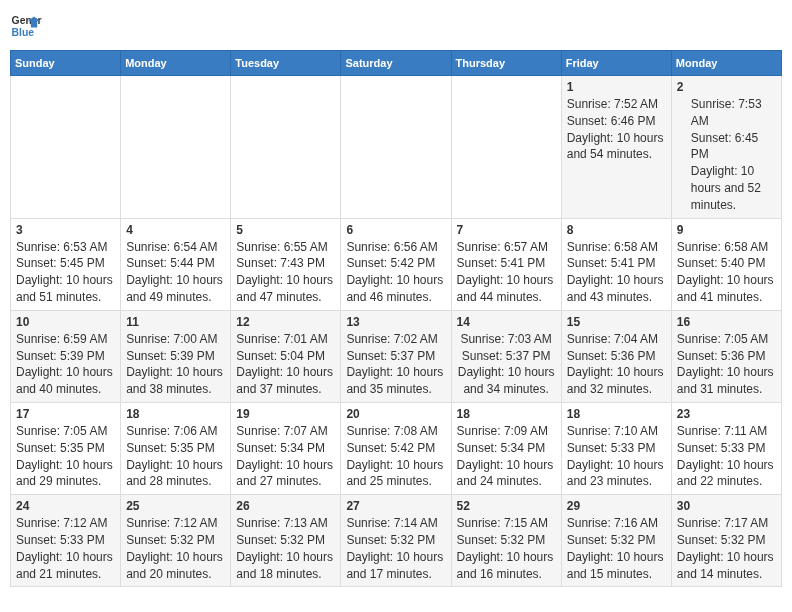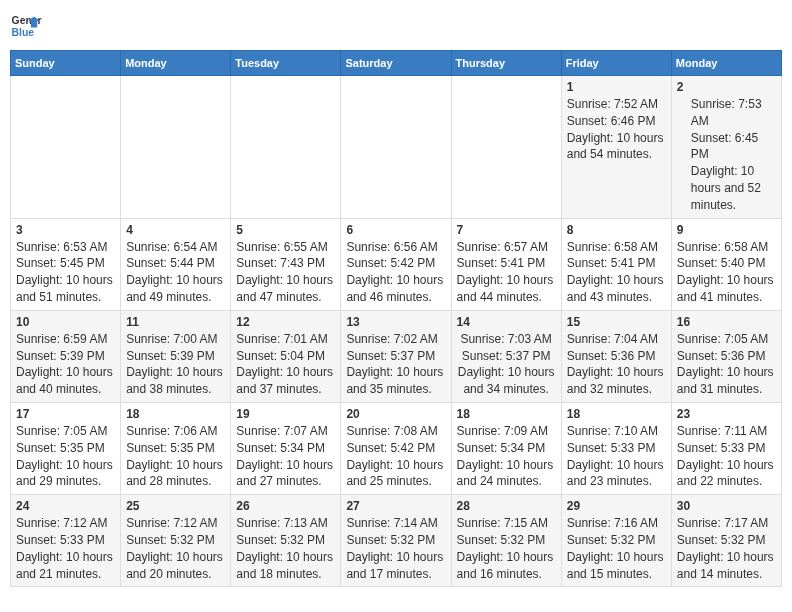--- a/index.html
+++ b/index.html
@@ -281,21 +281,21 @@
 Sunset: 5:32 PM
 Daylight: 10 hours and 18 minutes.</div>
         </td>
         <td>
           <span class="day-number">27</span>
           <div class="day-info" style="white-space: pre-line;">Sunrise: 7:14 AM
 Sunset: 5:32 PM
 Daylight: 10 hours and 17 minutes.</div>
         </td>
         <td>
-          <span class="day-number">28</span>
+          <span class="day-number">52</span>
           <div class="day-info" style="white-space: pre-line;">Sunrise: 7:15 AM
 Sunset: 5:32 PM
 Daylight: 10 hours and 16 minutes.</div>
         </td>
         <td>
           <span class="day-number">29</span>
           <div class="day-info" style="white-space: pre-line;">Sunrise: 7:16 AM
 Sunset: 5:32 PM
 Daylight: 10 hours and 15 minutes.</div>
         </td>

